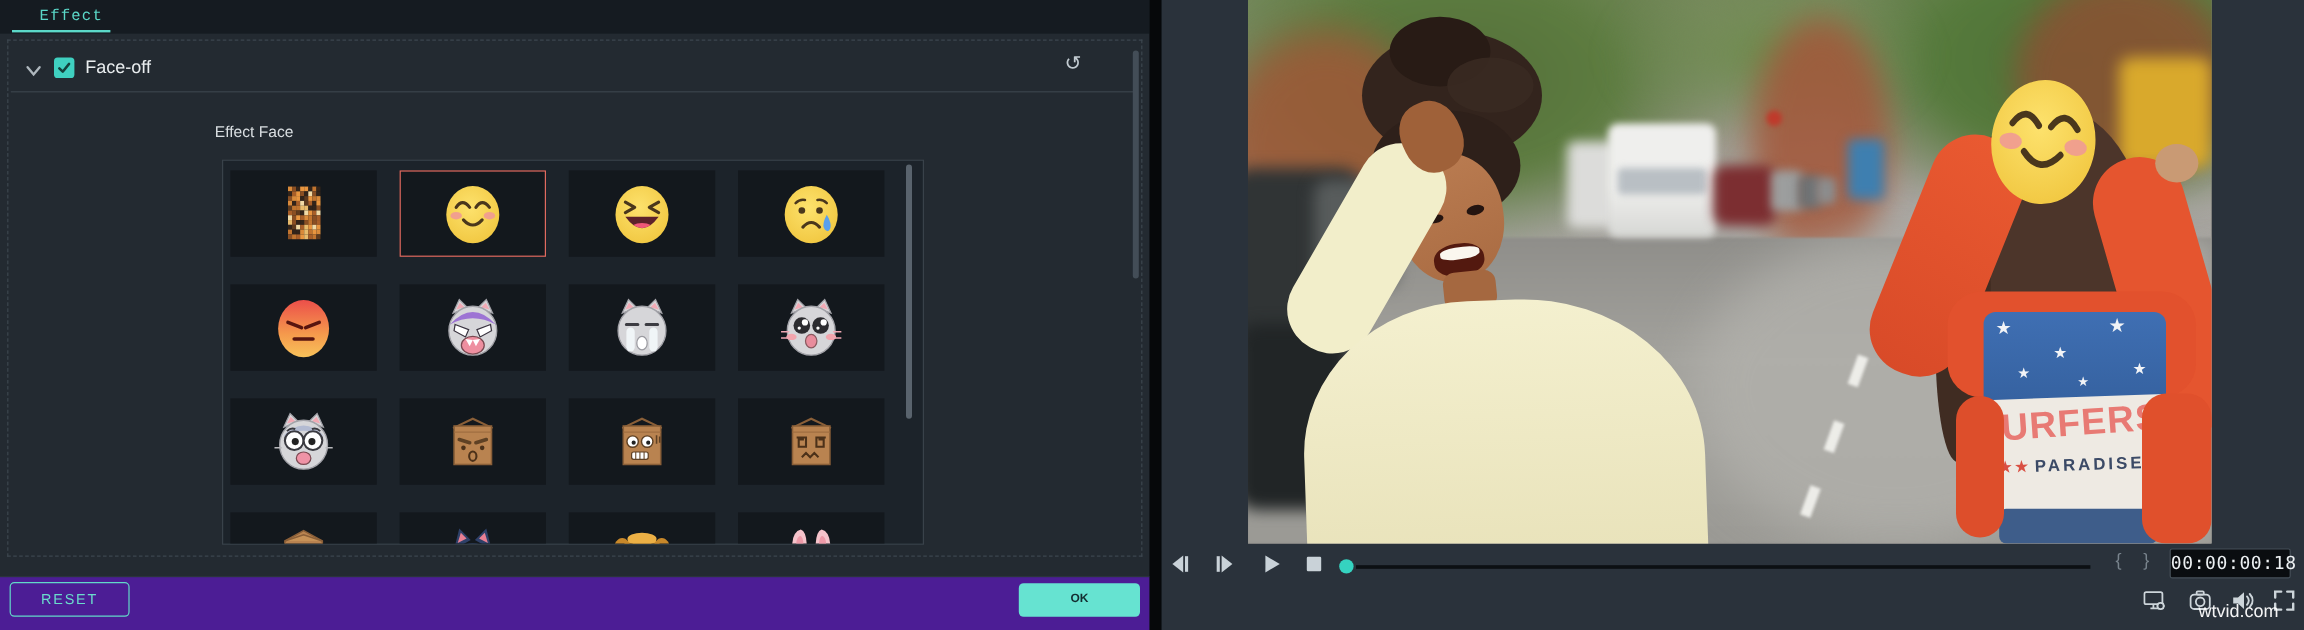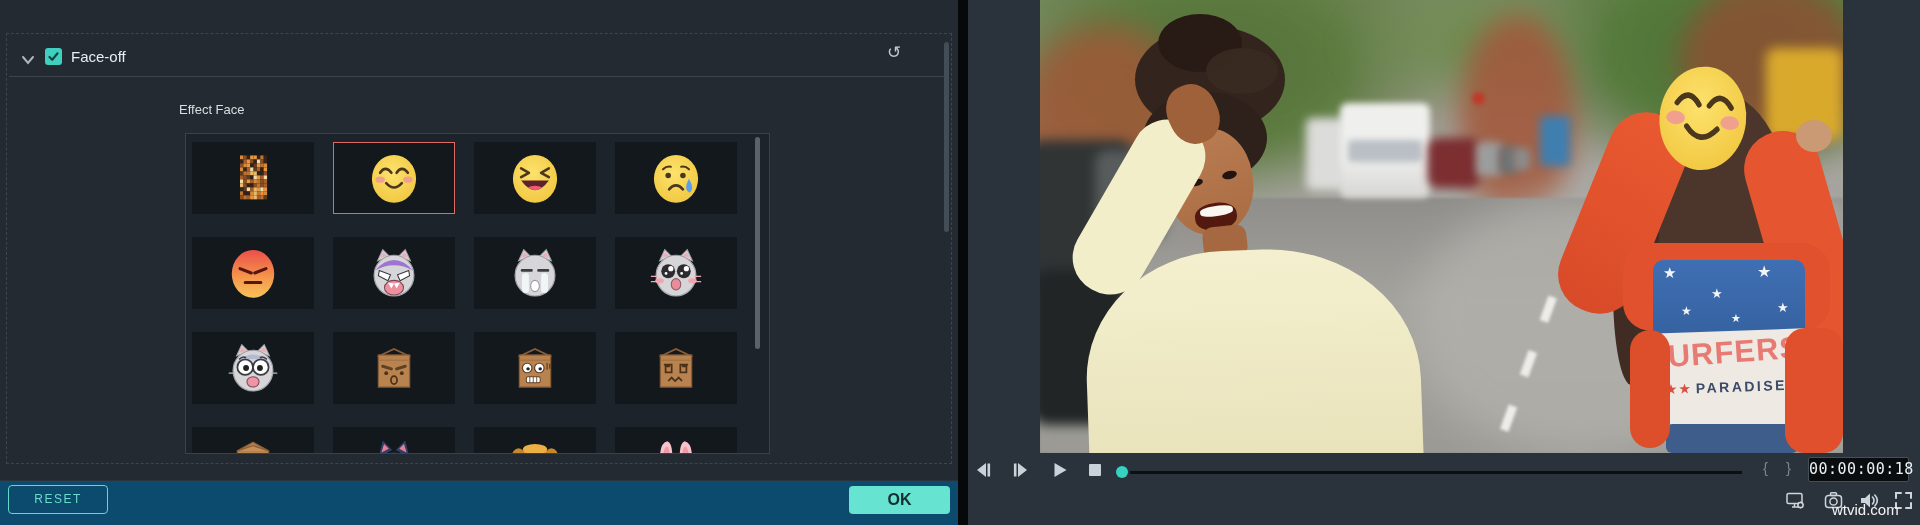--- a/index.html
+++ b/index.html
@@ -24,28 +24,28 @@
   .preset-label{position:absolute;left:172px;top:68px;font-size:13px;color:#d9dee1;}
   .grid-box{position:absolute;left:178px;top:99px;width:585px;height:321px;
             background:#1c232a;border:1px solid #39424a;overflow:hidden;}
   .cell{position:absolute;width:122px;height:72px;background:#13181d;
         display:flex;align-items:center;justify-content:center;cursor:pointer;}
   .cell.sel{border:1.5px solid #e06a5f;}
   .grid-scroll{position:absolute;left:569px;top:3px;width:5px;height:212px;
                background:#59636d;border-radius:3px;}
   .panel-scroll{position:absolute;left:944px;top:42px;width:5px;height:190px;
                 background:#434d57;border-radius:3px;}
-  .bottom-bar{position:absolute;left:0;top:480px;width:958px;height:45px;background:#0c4a6e;
+  .bottom-bar{position:absolute;left:0;top:480px;width:958px;height:45px;background:#4c1d95;
               border-top:1px solid #2b343c;}
   .btn-reset{position:absolute;left:8px;top:4px;width:100px;height:29px;background:transparent;
              border:1px solid #62d9c9;border-radius:4px;color:#6adccc;font-size:12px;
              letter-spacing:1.5px;text-align:center;line-height:27px;cursor:pointer;
              font-family:"Liberation Sans",sans-serif;}
   .btn-ok{position:absolute;left:849px;top:5px;width:101px;height:28px;background:#66e3d1;
-          border:none;border-radius:4px;color:#142e31;font-weight:bold;font-size:16px;
+          border:none;border-radius:4px;color:#142e31;font-weight:bold;font-size:10px;
           text-align:center;line-height:28px;cursor:pointer;}
 
   
   .splitter{position:absolute;left:958px;top:0;width:10px;height:525px;background:#06080a;}
   .right-panel{position:absolute;left:968px;top:0;width:952px;height:525px;background:#2a323b;}
 
   
   .video{position:absolute;left:72px;top:0;width:803px;height:453px;background:#97968f;overflow:hidden;}
   .blob{position:absolute;border-radius:50%;}
   .rectb{position:absolute;}
@@ -69,20 +69,24 @@
   .shirt-line2{position:absolute;left:8px;top:48px;font-size:14px;white-space:nowrap;}
   .shirt-line2 .st{color:#d94f42;letter-spacing:1px;}
   .shirt-line2 .pd{color:#3b4a66;font-weight:bold;letter-spacing:2.5px;}
 </style>
 </head>
 <body>
 
 <div class="app">
 
   <div class="left-panel">
+    <div class="tabbar">
+      <div class="tab">Effect</div>
+      <div class="tab-underline"></div>
+    </div>
 
     <div class="content">
       <div class="chev">
         <svg viewBox="0 0 14 10" width="14" height="10">
             <polyline points="2,2 7,8 12,2" fill="none" stroke="#aeb7bd" stroke-width="2" stroke-linecap="round"></polyline>
           </svg>
       </div>
       <div class="checkbox">
         <svg viewBox="0 0 16 16" width="13" height="13">
             <polyline points="3,8.5 6.5,12 13,4" fill="none" stroke="#14413c" stroke-width="2.6" stroke-linecap="round" stroke-linejoin="round"></polyline>

